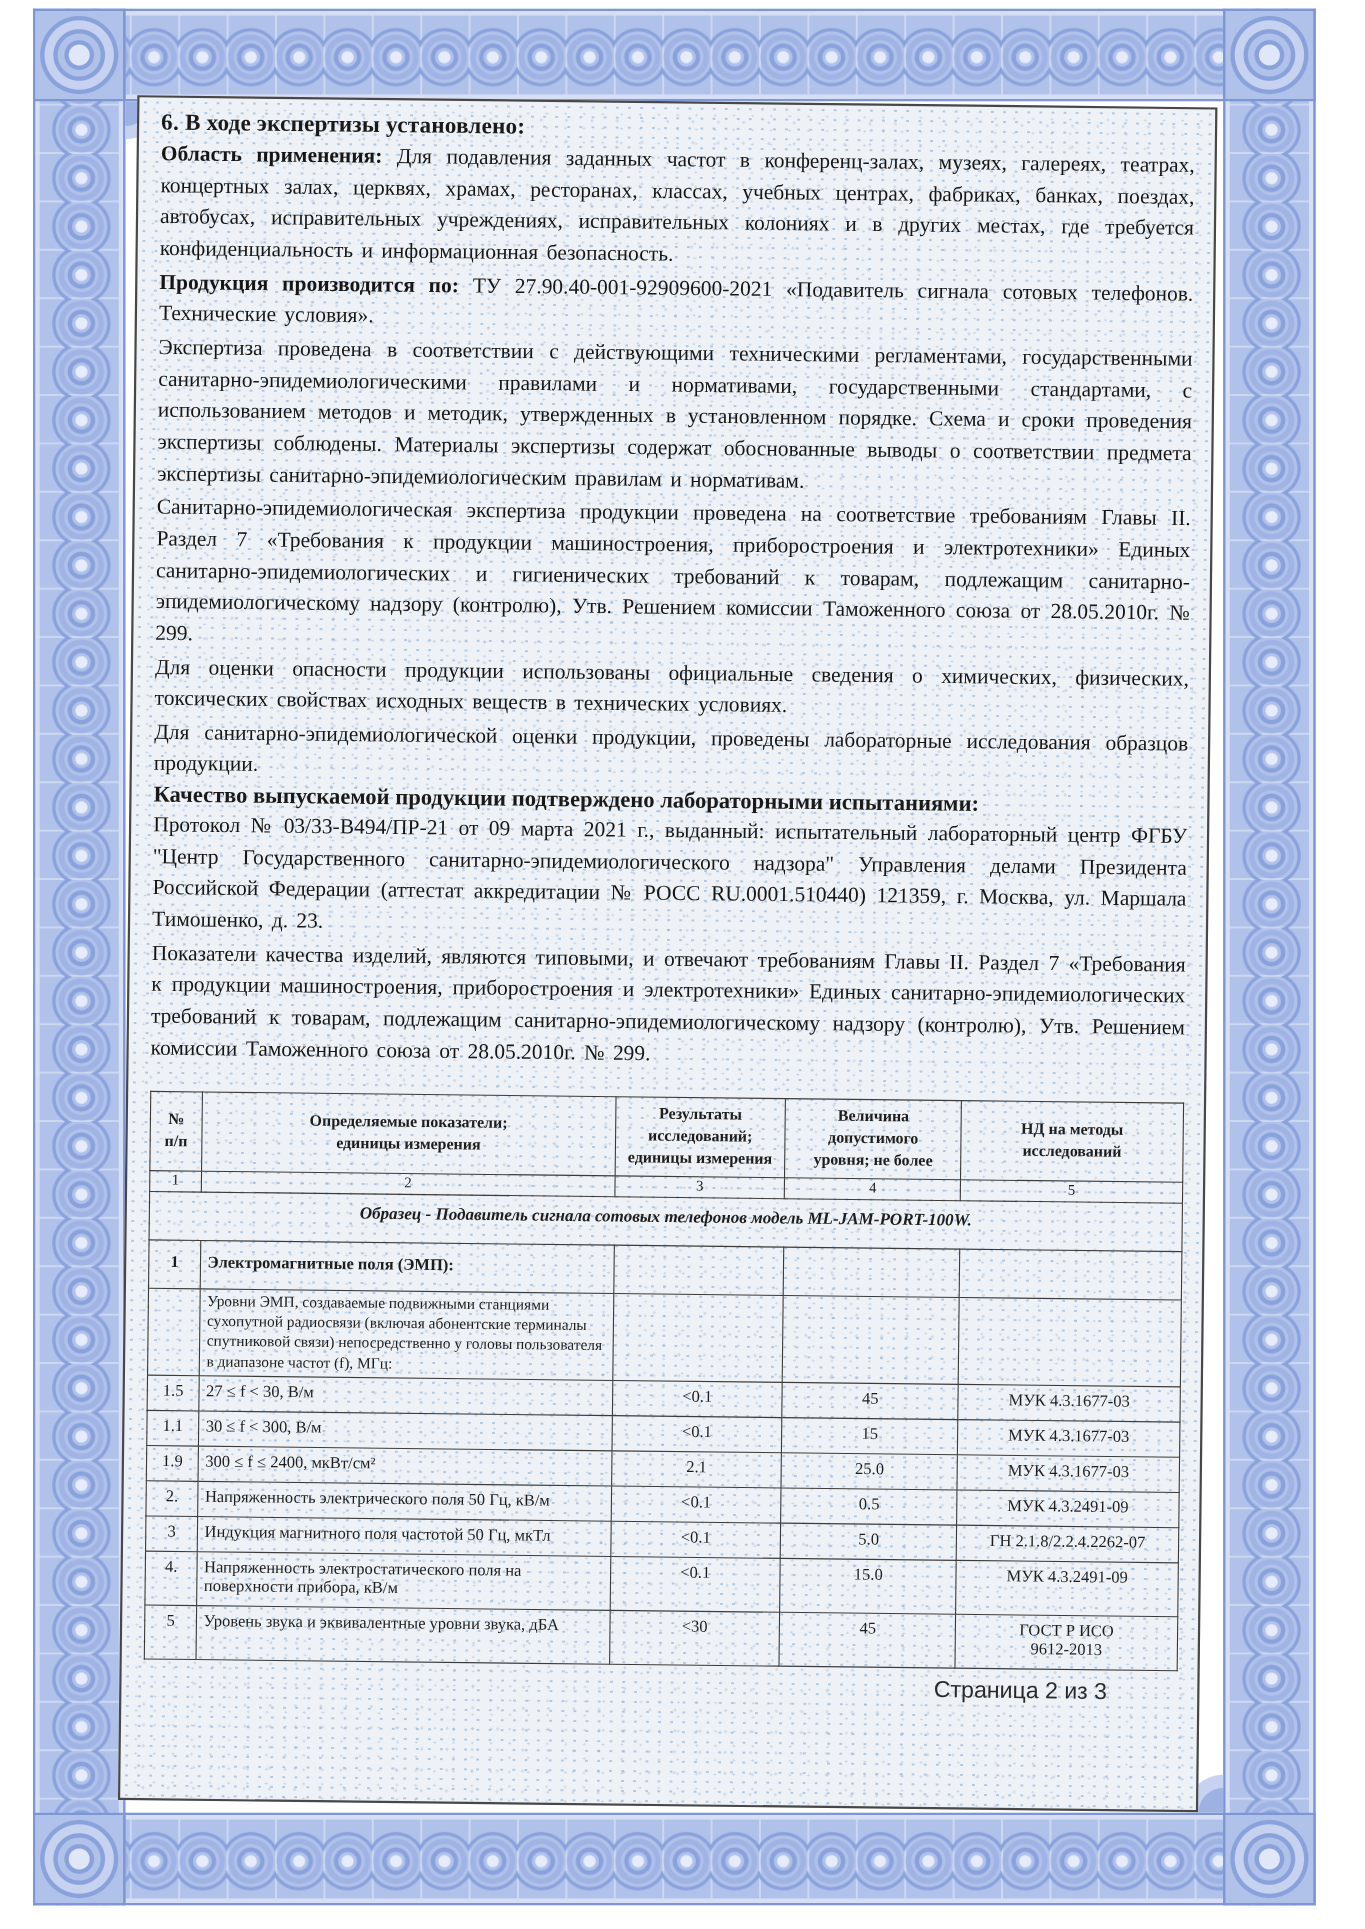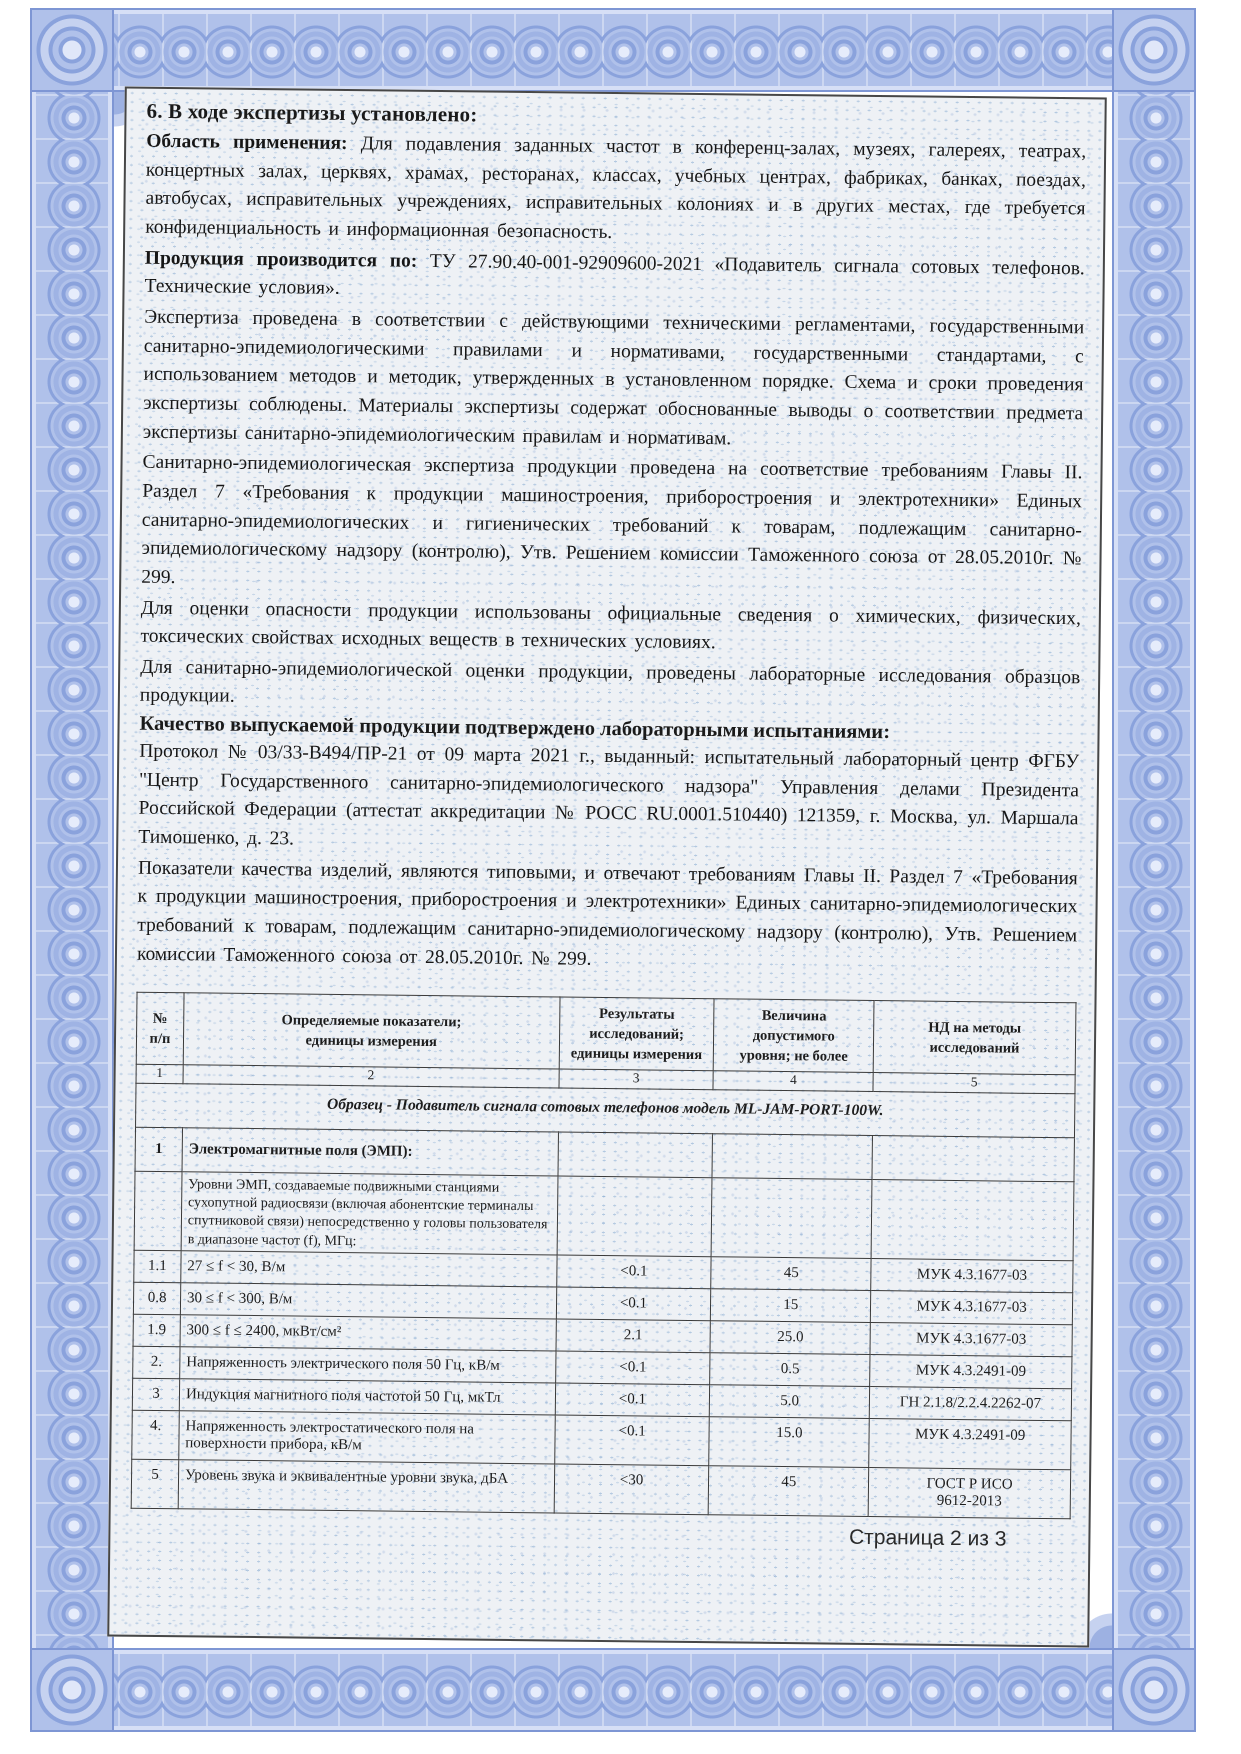--- a/index.html
+++ b/index.html
@@ -193,28 +193,28 @@
       <td class="methodcell"></td>
     </tr>
     <tr class="r-levels">
       <td class="c"></td>
       <td>Уровни ЭМП, создаваемые подвижными станциями сухопутной радиосвязи (включая абонентские терминалы спутниковой связи) непосредственно у головы пользователя в диапазоне частот (f),  МГц:</td>
       <td class="c"></td>
       <td class="c"></td>
       <td class="methodcell"></td>
     </tr>
     <tr class="r-data">
-      <td class="c">1.1</td>
+      <td class="c">1.5</td>
       <td>27 ≤ f &lt; 30, В/м</td>
       <td class="c">&lt;0.1</td>
       <td class="c">45</td>
       <td class="methodcell">МУК 4.3.1677-03</td>
     </tr>
     <tr class="r-data">
-      <td class="c">0.8</td>
+      <td class="c">1.1</td>
       <td>30 ≤  f &lt; 300, В/м</td>
       <td class="c">&lt;0.1</td>
       <td class="c">15</td>
       <td class="methodcell">МУК 4.3.1677-03</td>
     </tr>
     <tr class="r-data">
       <td class="c">1.9</td>
       <td>300 ≤ f ≤ 2400, мкВт/см²</td>
       <td class="c">2.1</td>
       <td class="c">25.0</td>

